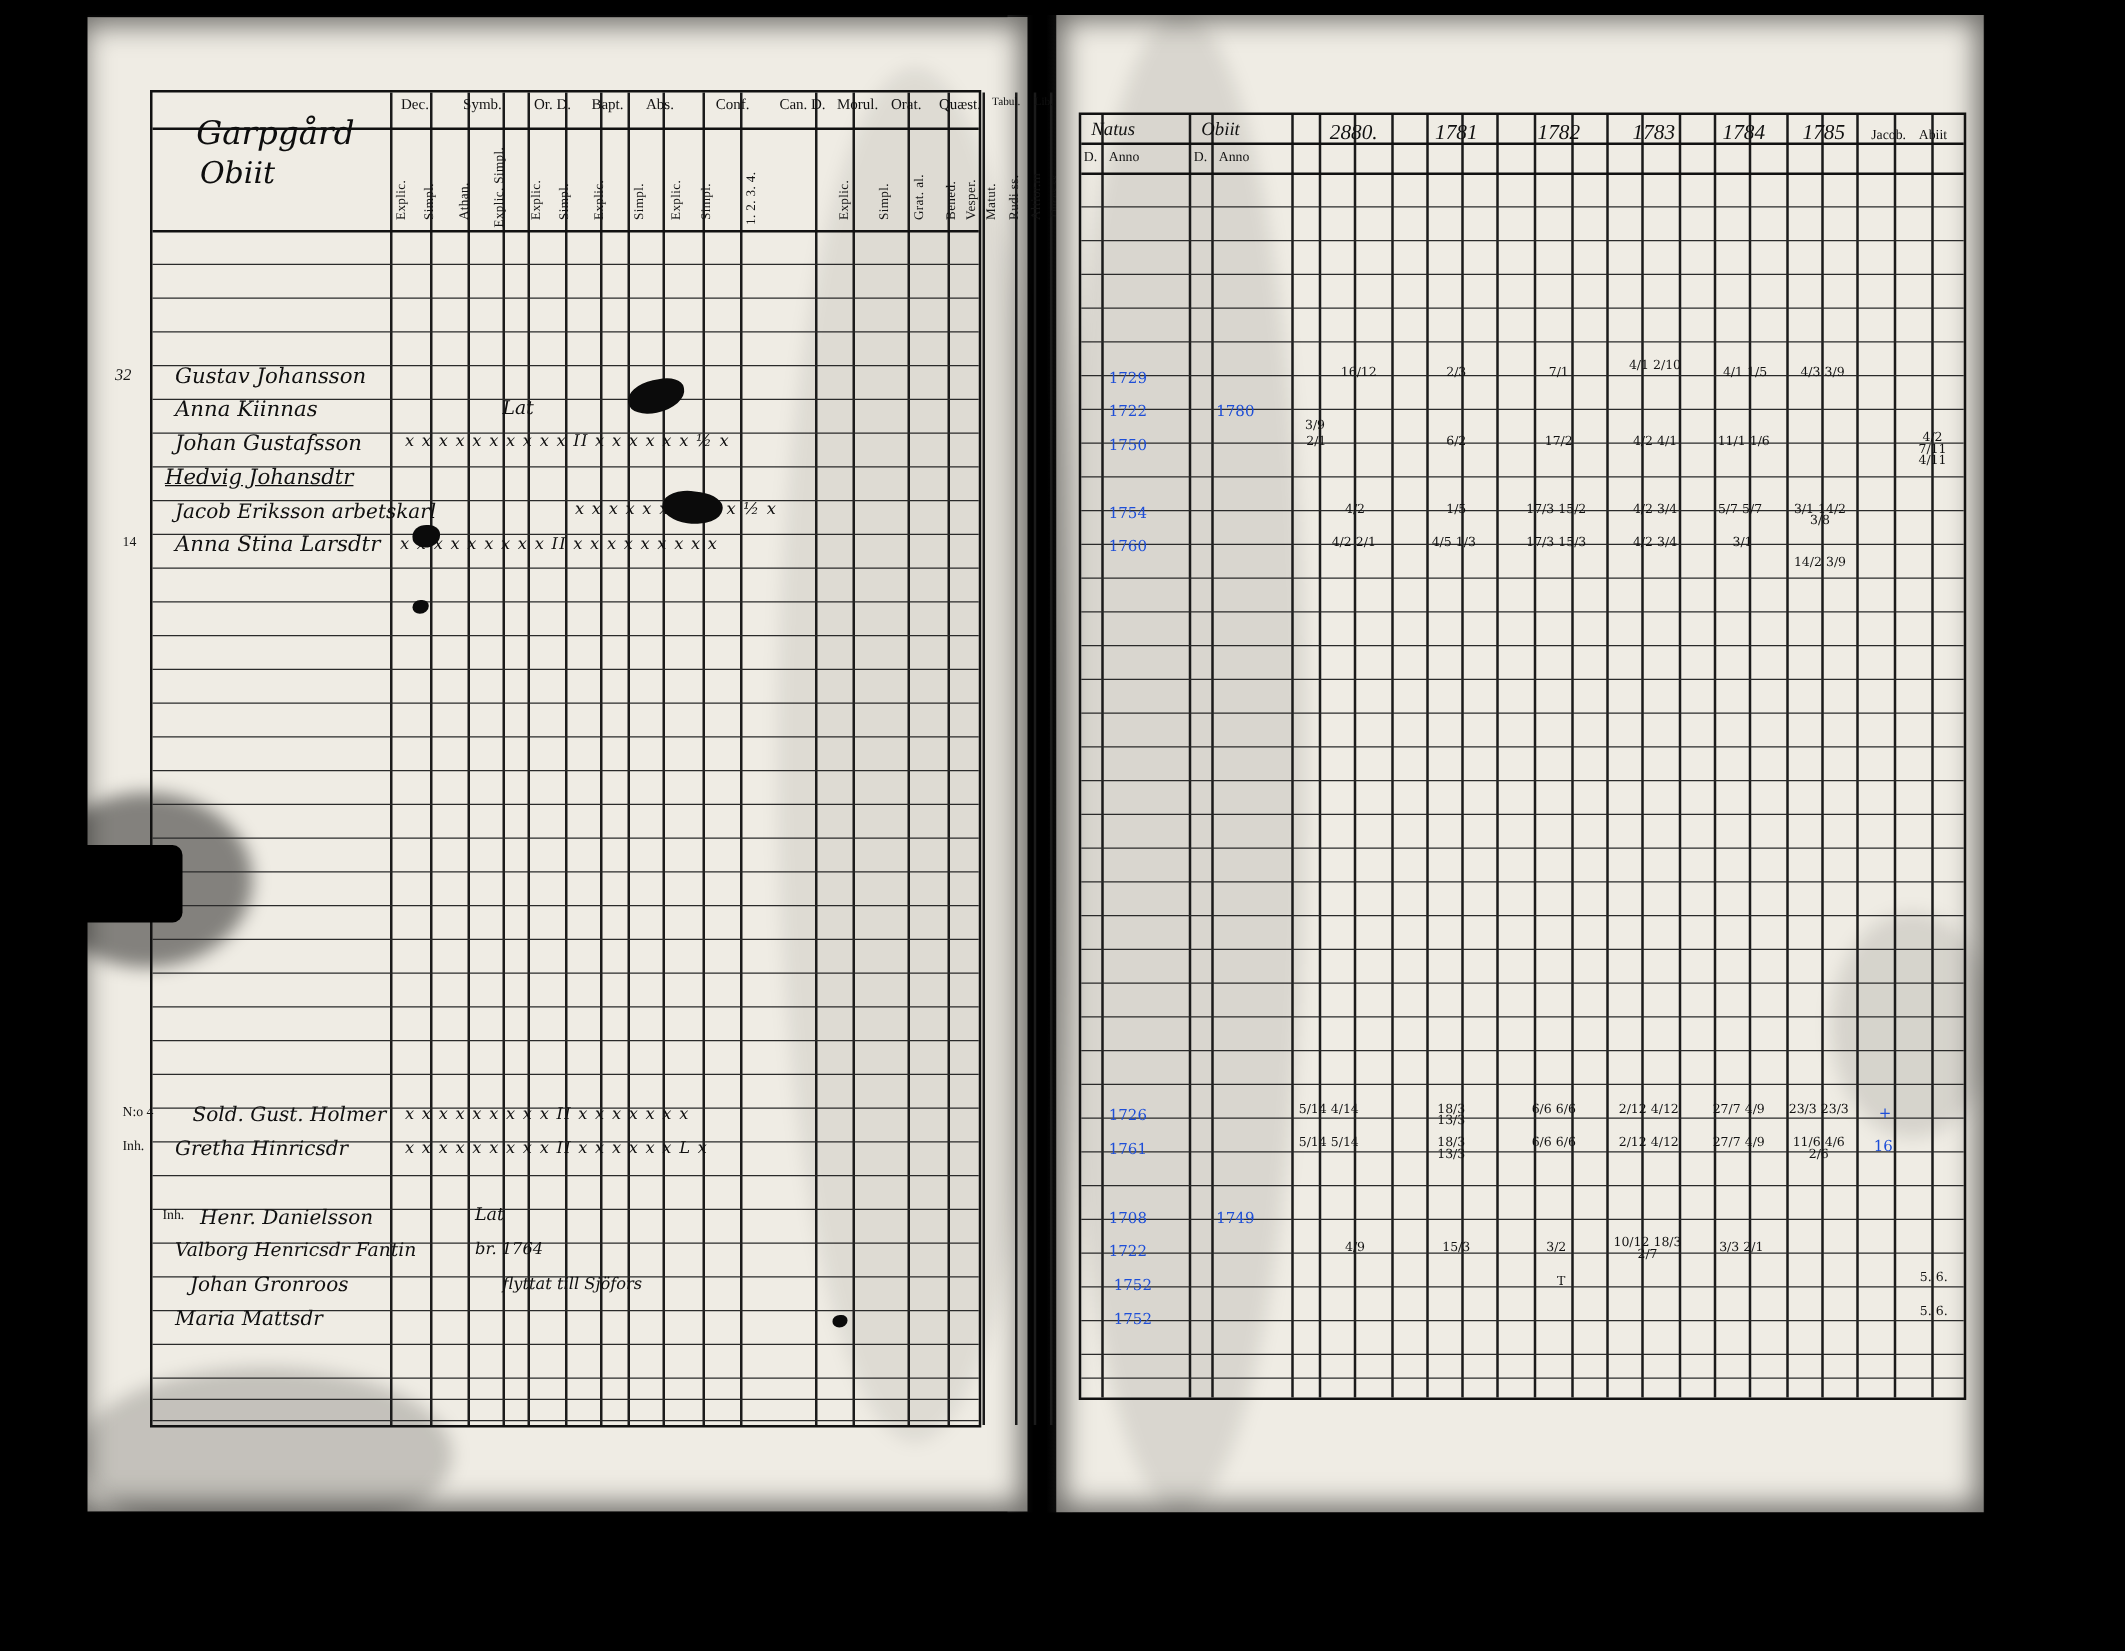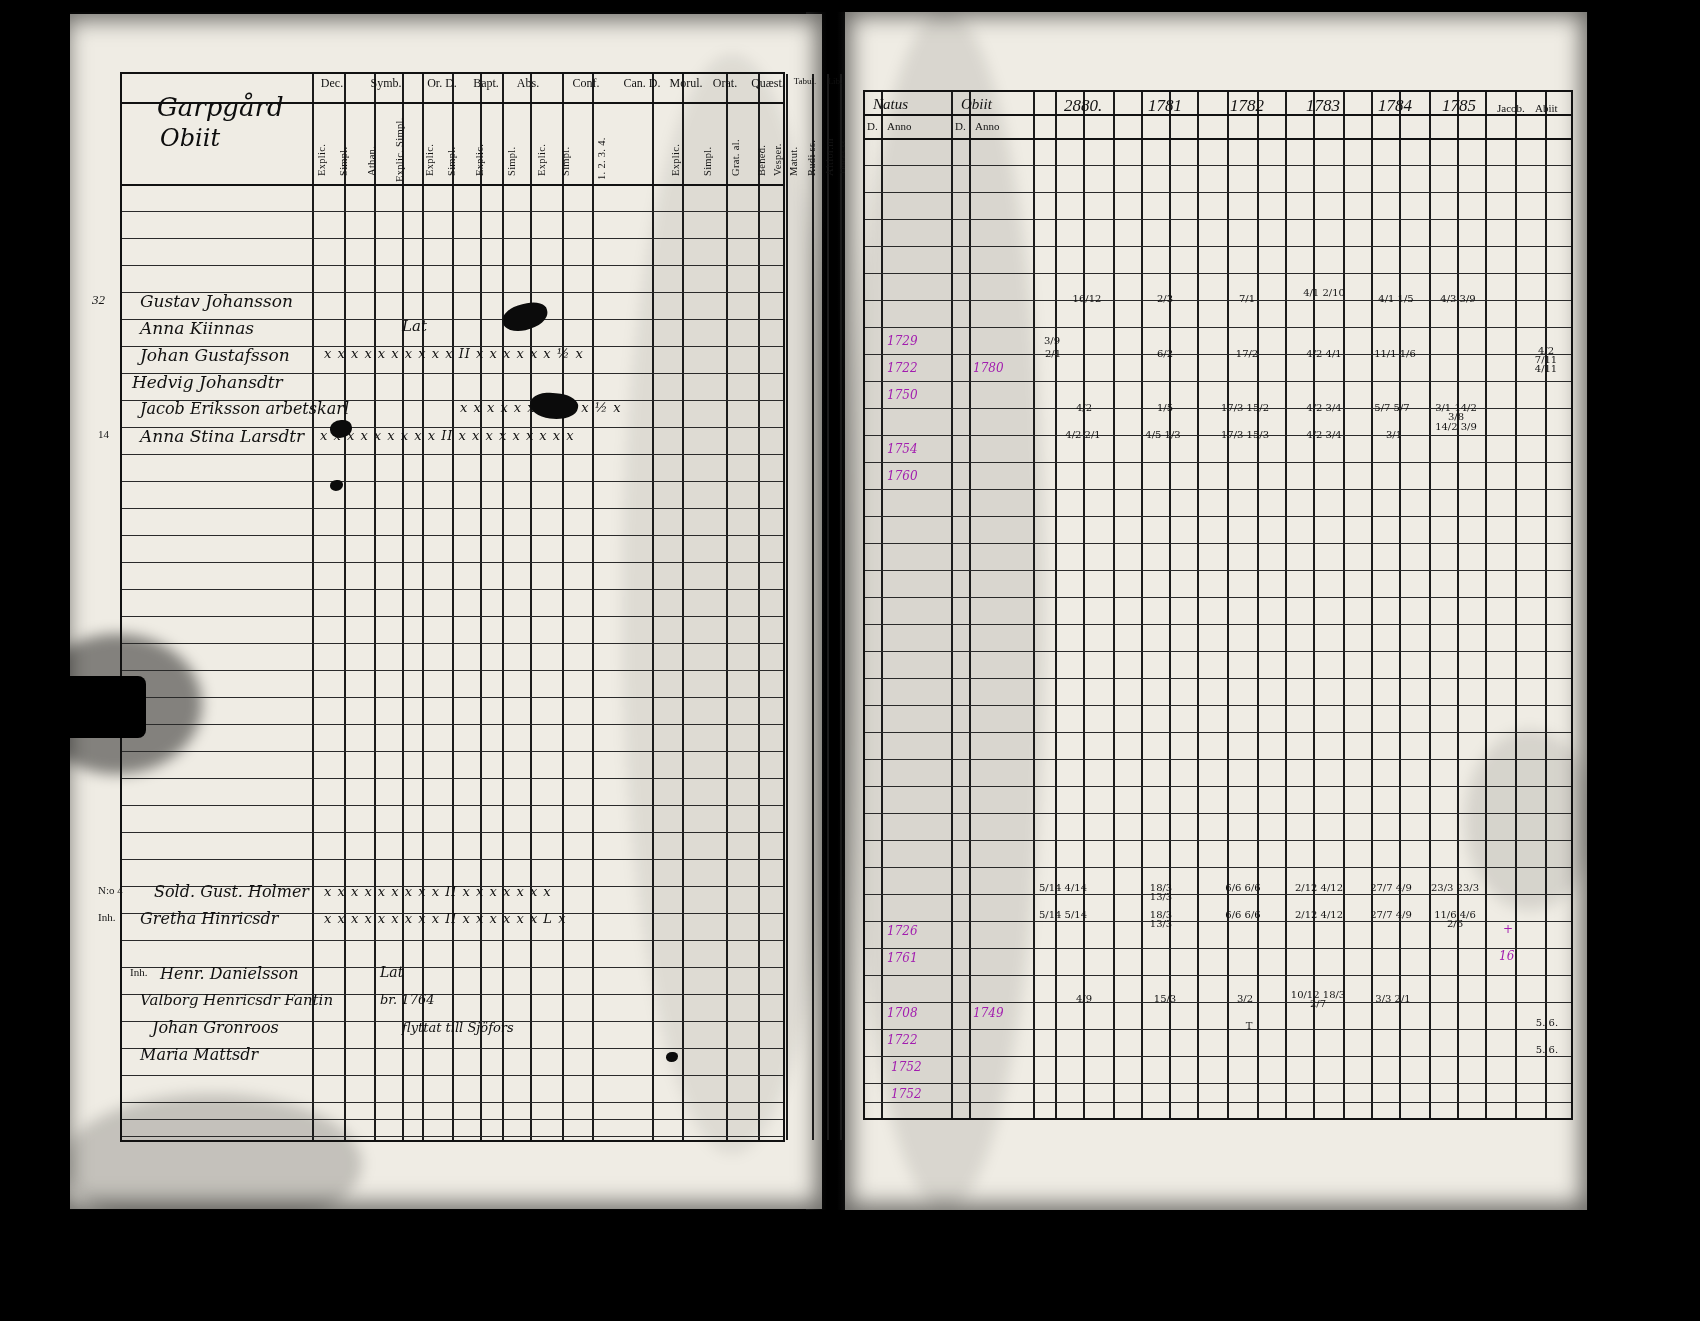--- a/index.html
+++ b/index.html
@@ -26,21 +26,21 @@
   .hline.thick{height:2px;background:#111;}
 
   .hdr-txt{position:absolute;font-size:11px;color:#121212;font-family:"Liberation Serif",serif;}
   .hdr-vert{position:absolute;font-size:10.5px;color:#141414;
     writing-mode:vertical-rl;transform:rotate(180deg);letter-spacing:.3px;}
   .hdr-top{position:absolute;font-size:12px;color:#111;text-align:center;}
 
   .script{position:absolute;font-family:"DejaVu Serif",serif;font-style:italic;
     color:#101010;white-space:nowrap;}
   .mark{position:absolute;font-size:13px;color:#141414;font-family:"Liberation Serif",serif;}
-  .num{position:absolute;font-size:12px;color:#a21caf;font-family:"DejaVu Serif",serif;font-style:italic;margin-top:39px;}
+  .num{position:absolute;font-size:12px;color:#1d4ed8;font-family:"DejaVu Serif",serif;}
   .frac{position:absolute;font-size:10px;line-height:9px;color:#131313;text-align:center;
     font-family:"DejaVu Serif",serif;}
   .blot{position:absolute;background:#0b0b0b;border-radius:50% 40% 55% 45%;}
   .title{position:absolute;font-family:"DejaVu Serif",serif;font-style:italic;color:#0d0d0d;}
 </style>
 </head>
 <body>
 
 <div id="scan">
 
@@ -155,21 +155,21 @@
 
     <div class="mark" style="left:30px;top:278px;font-style:italic;">32</div>
 
     <div class="script" style="left:78px;top:277px;font-size:17px;">Gustav Johansson</div>
     <div class="script" style="left:78px;top:304px;font-size:17px;">Anna Kiinnas</div>
     <div class="script" style="left:340px;top:303px;font-size:15px;">Lat</div>
 
     <div class="script" style="left:78px;top:331px;font-size:17px;">Johan Gustafsson</div>
     <div class="script" style="left:262px;top:332px;font-size:13px;letter-spacing:1px;">x x  x x  x x  x x  x x  II  x x x x  x x  ½   x</div>
 
-    <div class="script" style="left:70px;top:358px;font-size:17px;">Hedvig Johansdtr</div>
+    <div class="script" style="left:70px;top:358px;font-size:17px;text-decoration:underline;">Hedvig Johansdtr</div>
 
     <div class="script" style="left:78px;top:385px;font-size:16px;">Jacob Eriksson arbetskarl</div>
     <div class="script" style="left:398px;top:386px;font-size:13px;letter-spacing:1px;">x x x x  x x x x x x  ½   x</div>
 
     <div class="mark" style="left:36px;top:414px;font-size:11px;">14</div>
     <div class="script" style="left:78px;top:412px;font-size:17px;">Anna Stina Larsdtr</div>
     <div class="script" style="left:258px;top:414px;font-size:13px;letter-spacing:1px;">x x x  x x x x  x x  II  x x x x x x x x x</div>
 
     <div class="mark" style="left:36px;top:870px;font-size:11px;">N:o 4</div>
     <div class="script" style="left:92px;top:868px;font-size:16px;">Sold. Gust. Holmer</div>
@@ -312,21 +312,21 @@
     <div class="frac" style="left:452px;top:393px;width:54px;">4/2 3/4</div>
     <div class="frac" style="left:520px;top:393px;width:54px;">5/7 5/7</div>
     <div class="frac" style="left:582px;top:393px;width:58px;">3/1 14/2 3/8</div>
 
     <div class="num" style="left:42px;top:420px;">1760</div>
     <div class="frac" style="left:218px;top:420px;width:40px;">4/2 2/1</div>
     <div class="frac" style="left:296px;top:420px;width:44px;">4/5 1/3</div>
     <div class="frac" style="left:372px;top:420px;width:56px;">17/3 15/3</div>
     <div class="frac" style="left:452px;top:420px;width:54px;">4/2 3/4</div>
     <div class="frac" style="left:524px;top:420px;width:50px;">3/1</div>
-    <div class="frac" style="left:582px;top:412px;width:58px;">14/2 3/9</div>
+    <div class="frac" style="left:582px;top:436px;width:58px;">14/2 3/9</div>
 
     <div class="num" style="left:42px;top:875px;">1726</div>
     <div class="frac" style="left:180px;top:873px;width:76px;">5/14 4/14</div>
     <div class="frac" style="left:292px;top:873px;width:48px;">18/3 13/3</div>
     <div class="frac" style="left:372px;top:873px;width:52px;">6/6 6/6</div>
     <div class="frac" style="left:444px;top:873px;width:60px;">2/12 4/12</div>
     <div class="frac" style="left:516px;top:873px;width:60px;">27/7 4/9</div>
     <div class="frac" style="left:580px;top:873px;width:60px;">23/3 23/3</div>
     <div class="num" style="left:658px;top:873px;">+</div>
 

